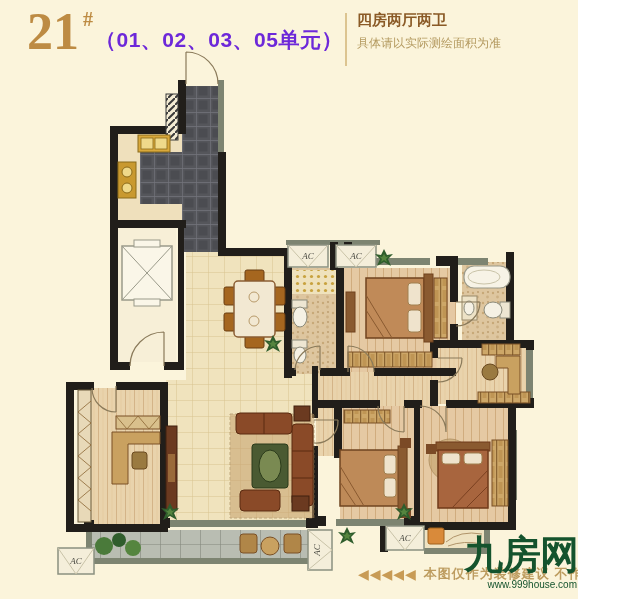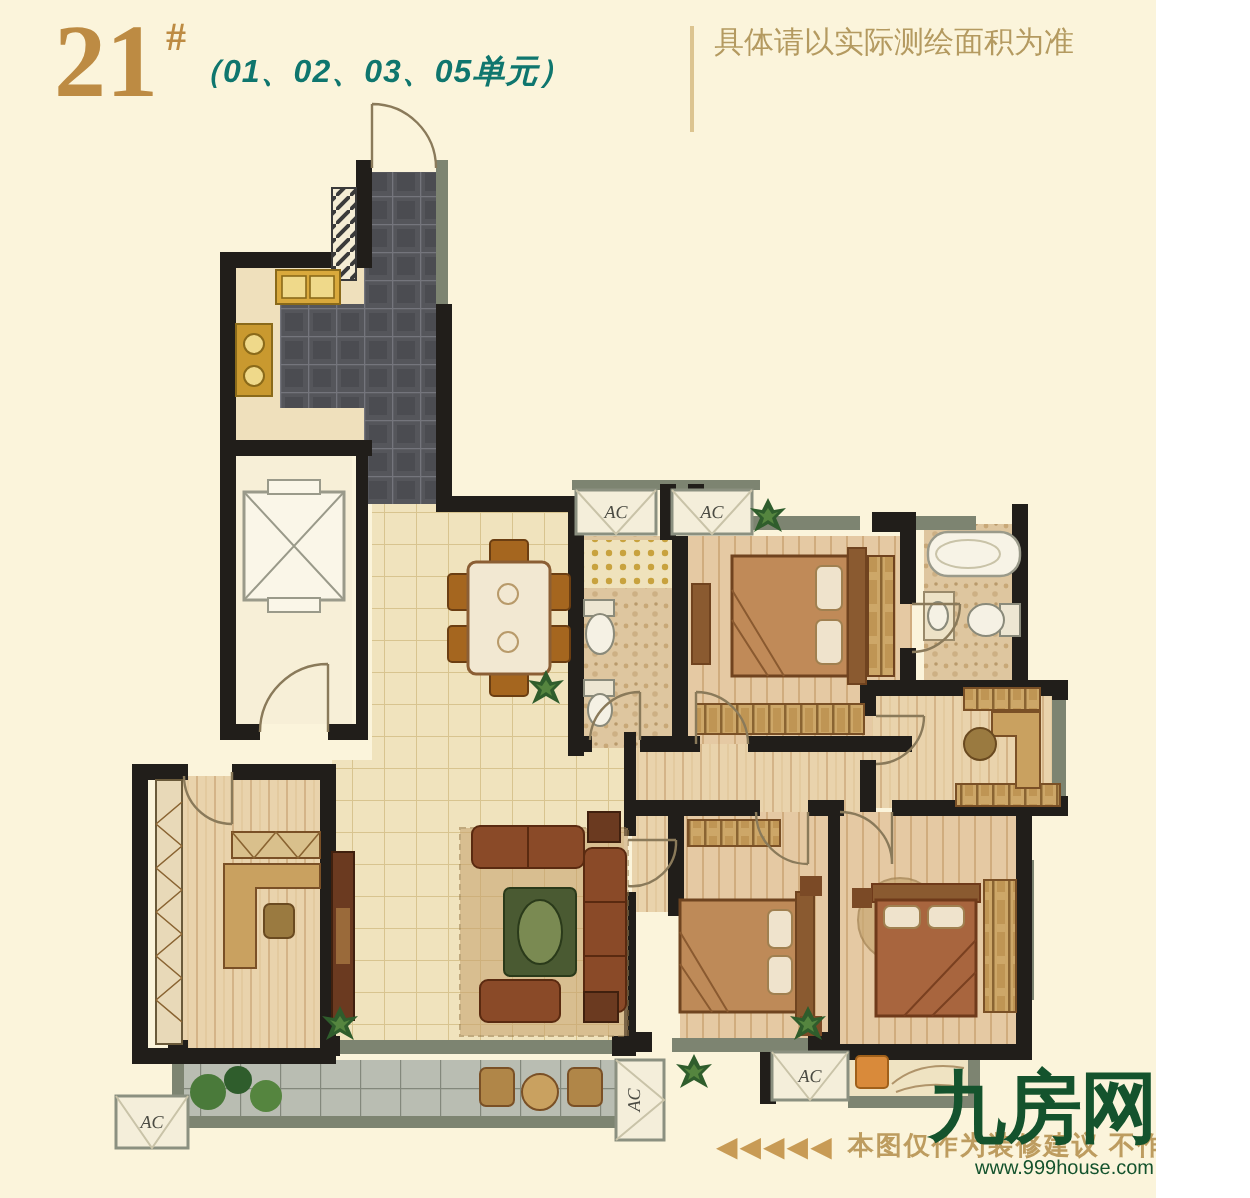--- a/index.html
+++ b/index.html
@@ -10,26 +10,26 @@
   
   .hdr-num{
     position:absolute;left:27px;top:6px;line-height:1;
     font-family:"Liberation Serif",serif;font-size:52px;font-weight:600;color:#BD8B43;
   }
   .hdr-hash{
     position:absolute;left:83px;top:8px;font-size:20px;font-weight:700;color:#BD8B43;
     font-family:"Liberation Serif",serif;
   }
   .hdr-units{
-    position:absolute;left:95px;top:26px;font-size:16px;font-weight:700;color:#0f766e;letter-spacing:0.5px;font-style:italic;
+    position:absolute;left:95px;top:26px;font-size:21px;font-weight:700;color:#6d28d9;letter-spacing:0.5px;
   }
   .hdr-divider{position:absolute;left:345px;top:13px;width:2px;height:53px;background:#DCC490;}
   .hdr-right{position:absolute;left:357px;top:9px;}
   .hdr-line{font-size:15px;font-weight:700;color:#8A5A26;line-height:1.5;}
-  .hdr-note{font-size:15px;font-weight:400;color:#B49A60;margin-top:3px;}
+  .hdr-note{font-size:12px;font-weight:400;color:#B49A60;margin-top:3px;}
   
   .footer{position:absolute;left:358px;top:564px;white-space:nowrap;}
   .footer .arrows{font-size:14px;color:#C89B55;letter-spacing:1px;vertical-align:middle;}
   .footer .disc{font-size:13px;font-weight:700;color:#BD9C5F;margin-left:7px;letter-spacing:1px;vertical-align:middle;}
   
   .brand{position:absolute;right:0px;top:535px;width:160px;text-align:right;color:#14532d;}
   .brand .logo{font-size:39px;font-weight:800;line-height:1;letter-spacing:-1px;
     font-family:"Liberation Sans",sans-serif;}
   .brand .site{font-size:10px;font-weight:400;margin-top:5px;padding-right:1px;letter-spacing:0px;}
   svg{position:absolute;left:0;top:0;}
@@ -37,20 +37,21 @@
 </head>
 <body>
 
 <div class="stage">
 
   <div class="hdr-num">21</div>
   <div class="hdr-hash">#</div>
   <div class="hdr-units">（01、02、03、05单元）</div>
   <div class="hdr-divider"></div>
   <div class="hdr-right">
+    <div class="hdr-line">四房两厅两卫</div>
     <div class="hdr-note">具体请以实际测绘面积为准</div>
   </div>
 
   <svg width="625" height="599" viewBox="0 0 625 599">
     <defs>
       <pattern id="tileB" width="16" height="16" patternUnits="userSpaceOnUse">
         <rect width="16" height="16" fill="#F0E3BD"></rect>
         <path d="M16 0H0V16" fill="none" stroke="#D8C48F" stroke-width="1"></path>
       </pattern>
       <pattern id="tileD" width="14" height="14" patternUnits="userSpaceOnUse">

